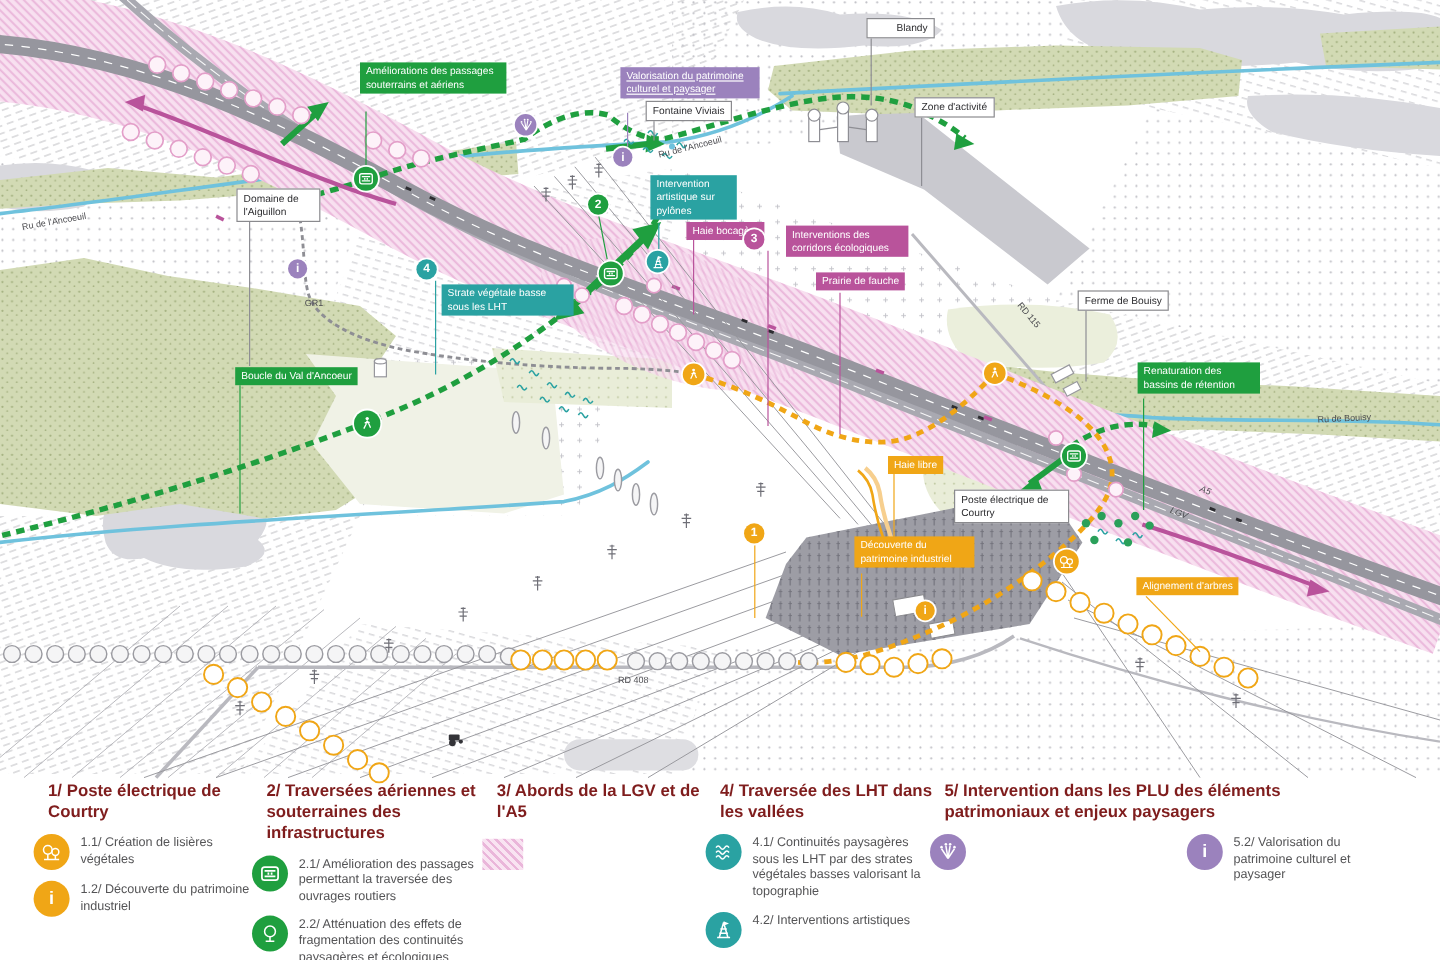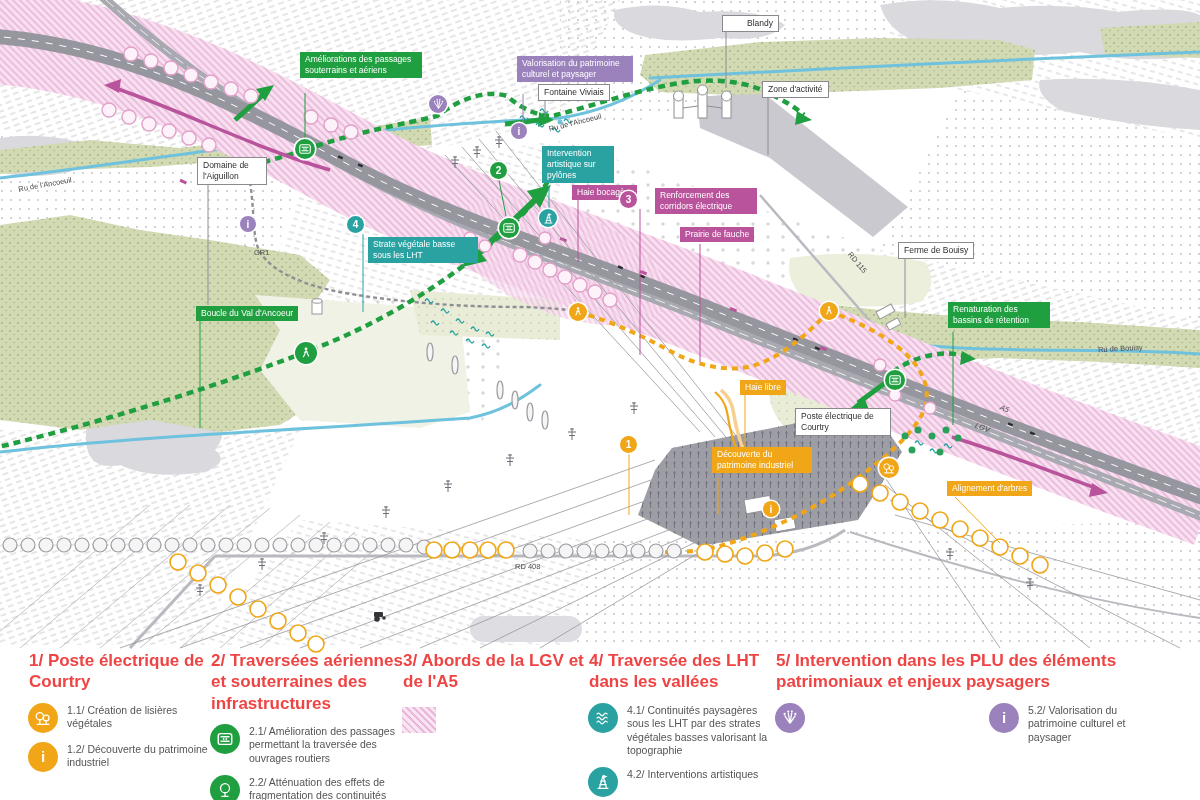--- a/index.html
+++ b/index.html
@@ -4,35 +4,35 @@
 <style>
   html,body{margin:0;padding:0;background:#fff;}
   .stage{position:relative;width:1200px;height:800px;overflow:hidden;background:#fff;
          font-family:"Liberation Sans",sans-serif;
          --green:#1f9f3f;--teal:#2aa2a2;--purple:#9b82bd;--magenta:#b9539b;--yellow:#f0a616;}
   .art{position:absolute;left:0;top:0;}
   
   .lbl{position:absolute;font-size:8.5px;line-height:1.3;padding:2px 5px;color:#fff;z-index:30;white-space:normal;}
   .lbl.green{background:var(--green);}
   .lbl.teal{background:var(--teal);}
-  .lbl.purple{background:var(--purple);}
+  .lbl.purple{background:var(--purple);text-decoration:underline;}
   .lbl.magenta{background:var(--magenta);}
   .lbl.yellow{background:var(--yellow);}
   .lbl.place{background:#fff;border:1px solid #8a8a8e;color:#2d2d30;}
   .roadlbl{position:absolute;font-size:7.5px;color:#4c4c50;z-index:22;white-space:nowrap;}
   
   .marker{position:absolute;border-radius:50%;color:#fff;display:flex;align-items:center;justify-content:center;
           font-weight:700;font-size:10px;z-index:32;box-shadow:0 0 0 1.5px #ffffff;}
   .marker.green{background:var(--green);} .marker.teal{background:var(--teal);}
   .marker.purple{background:var(--purple);} .marker.magenta{background:var(--magenta);}
   .marker.yellow{background:var(--yellow);}
   .marker svg{display:block;}
   
   .leg-col{position:absolute;z-index:40;}
-  .leg-col h3{margin:0 0 10px 1px;font-size:17px;line-height:1.25;color:#ef4444;font-weight:700;}
+  .leg-col h3{margin:0 0 10px 12px;font-size:14px;line-height:1.25;color:#7f1d1d;font-weight:700;}
   .leg-item{display:flex;gap:9px;align-items:flex-start;font-size:10.5px;line-height:1.3;color:#545456;margin-bottom:9px;}
   .leg-icon{width:30px;height:30px;border-radius:50%;flex:none;display:flex;align-items:center;justify-content:center;
             color:#fff;font-weight:700;font-size:15px;}
   .leg-icon.yellow{background:var(--yellow);} .leg-icon.green{background:var(--green);}
   .leg-icon.teal{background:var(--teal);} .leg-icon.purple{background:var(--purple);}
   .swatch-pink{width:34px;height:26px;flex:none;
      background:repeating-linear-gradient(45deg,#eab6da 0 2px,#f9e4f2 2px 5px);}
   .leg-text{padding-top:1px;}
 </style>
 </head>
@@ -424,21 +424,21 @@
     <line x1="905" y1="257" x2="905" y2="318" stroke="#8e8e94"></line>
     <line x1="800" y1="440" x2="800" y2="500" stroke="#8e8e94"></line>
   </g>
 </svg>
 
 <div class="lbl green" style="left:300px;top:52px;width:112px;">Améliorations des passages souterrains et aériens</div>
 <div class="lbl purple" style="left:517px;top:56px;width:106px;">Valorisation du patrimoine culturel et paysager</div>
 <div class="lbl teal" style="left:542px;top:146px;width:62px;">Intervention artistique sur pylônes</div>
 <div class="lbl teal" style="left:368px;top:237px;width:100px;">Strate végétale basse sous les LHT</div>
 <div class="lbl magenta" style="left:572px;top:185px;">Haie bocagère</div>
-<div class="lbl magenta" style="left:655px;top:188px;width:92px;">Renforcement des corridors électrique</div>
+<div class="lbl magenta" style="left:655px;top:188px;width:92px;">Interventions des corridors écologiques</div>
 <div class="lbl magenta" style="left:680px;top:227px;">Prairie de fauche</div>
 <div class="lbl green" style="left:948px;top:302px;width:92px;">Renaturation des bassins de rétention</div>
 <div class="lbl green" style="left:196px;top:306px;">Boucle du Val d'Ancoeur</div>
 <div class="lbl yellow" style="left:740px;top:380px;">Haie libre</div>
 <div class="lbl yellow" style="left:712px;top:447px;width:90px;">Découverte du patrimoine industriel</div>
 <div class="lbl yellow" style="left:947px;top:481px;">Alignement d'arbres</div>
 
 <div class="lbl place" style="left:197px;top:157px;width:58px;">Domaine de l'Aiguillon</div>
 <div class="lbl place" style="left:538px;top:84px;">Fontaine Viviais</div>
 <div class="lbl place" style="left:722px;top:15px;padding-left:24px;">Blandy</div>

